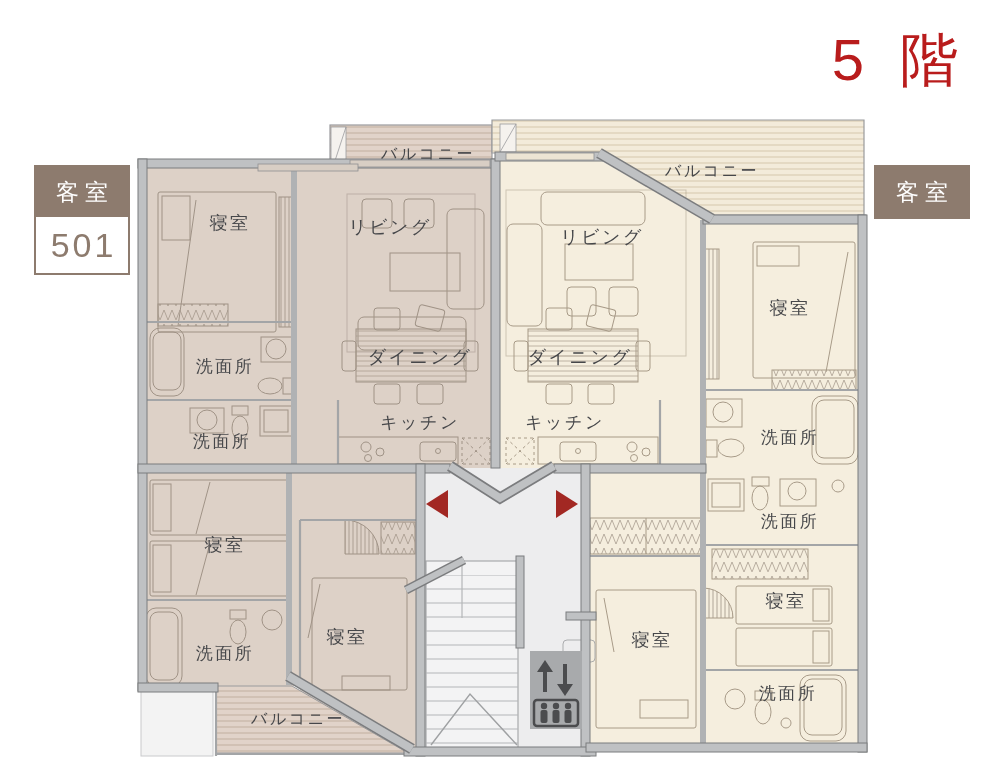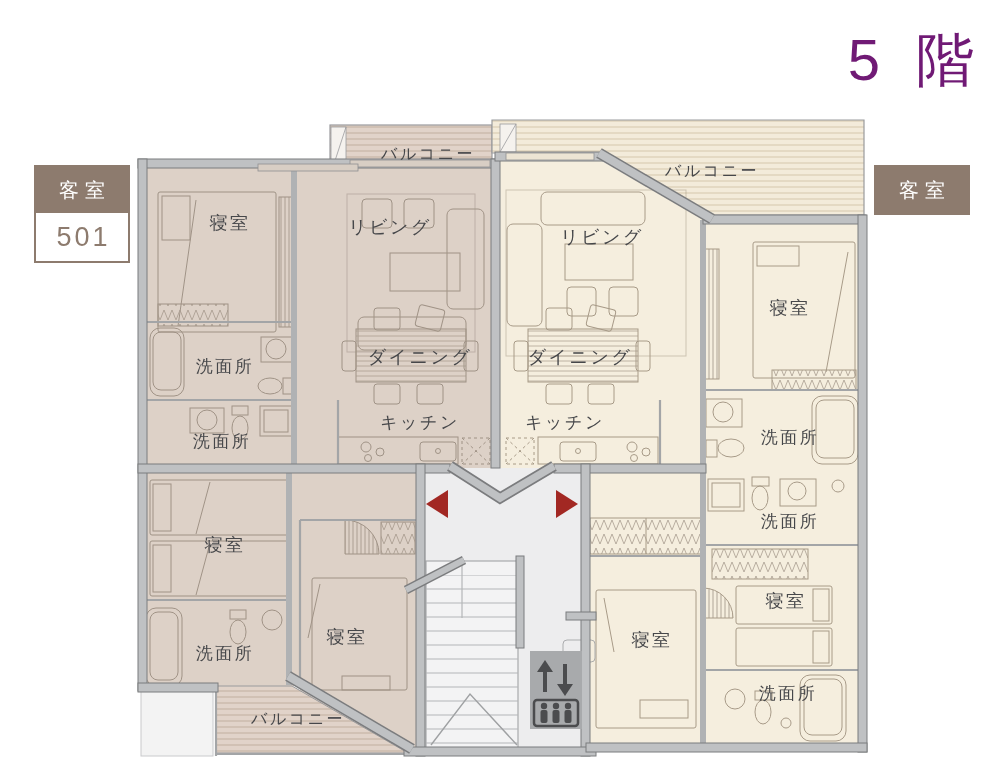--- a/index.html
+++ b/index.html
@@ -2,31 +2,31 @@
 <html><head>
 <meta charset="utf-8">
 <style>
   html,body{margin:0;padding:0;background:#ffffff;}
   #canvas{
     position:relative;width:1000px;height:784px;background:#ffffff;overflow:hidden;
     font-family:"Liberation Sans","DejaVu Sans",sans-serif;
   }
   
   #floor-title{
-    position:absolute;top:22px;right:16px;width:280px;text-align:right;
-    font-size:58px;letter-spacing:10px;color:#701a75;font-weight:400;
+    position:absolute;top:22px;right:32px;width:280px;text-align:right;
+    font-size:58px;letter-spacing:10px;color:#b91c1c;font-weight:400;
   }
   
   .unit-box{position:absolute;width:92px;border:2px solid #8d7b6e;background:#ffffff;}
   .unit-box .head{
     background:#8d7b6e;color:#ffffff;text-align:center;
-    font-size:20px;letter-spacing:6px;padding:10px 0 9px 6px;
+    font-size:23px;letter-spacing:6px;padding:10px 0 9px 6px;
   }
   .unit-box .num{
-    color:#8d7b6e;text-align:center;font-size:27px;letter-spacing:3px;
+    color:#8d7b6e;text-align:center;font-size:34px;letter-spacing:3px;
     padding:9px 0 8px 3px;background:#ffffff;
   }
   #unit-box-501{left:34px;top:165px;}
   #unit-box-502{left:874px;top:165px;}
   svg{position:absolute;left:0;top:0;}
   svg text{
     font-family:"DejaVu Serif","Liberation Serif",serif;
     fill:#46474a;letter-spacing:2.5px;
   }
 </style>

